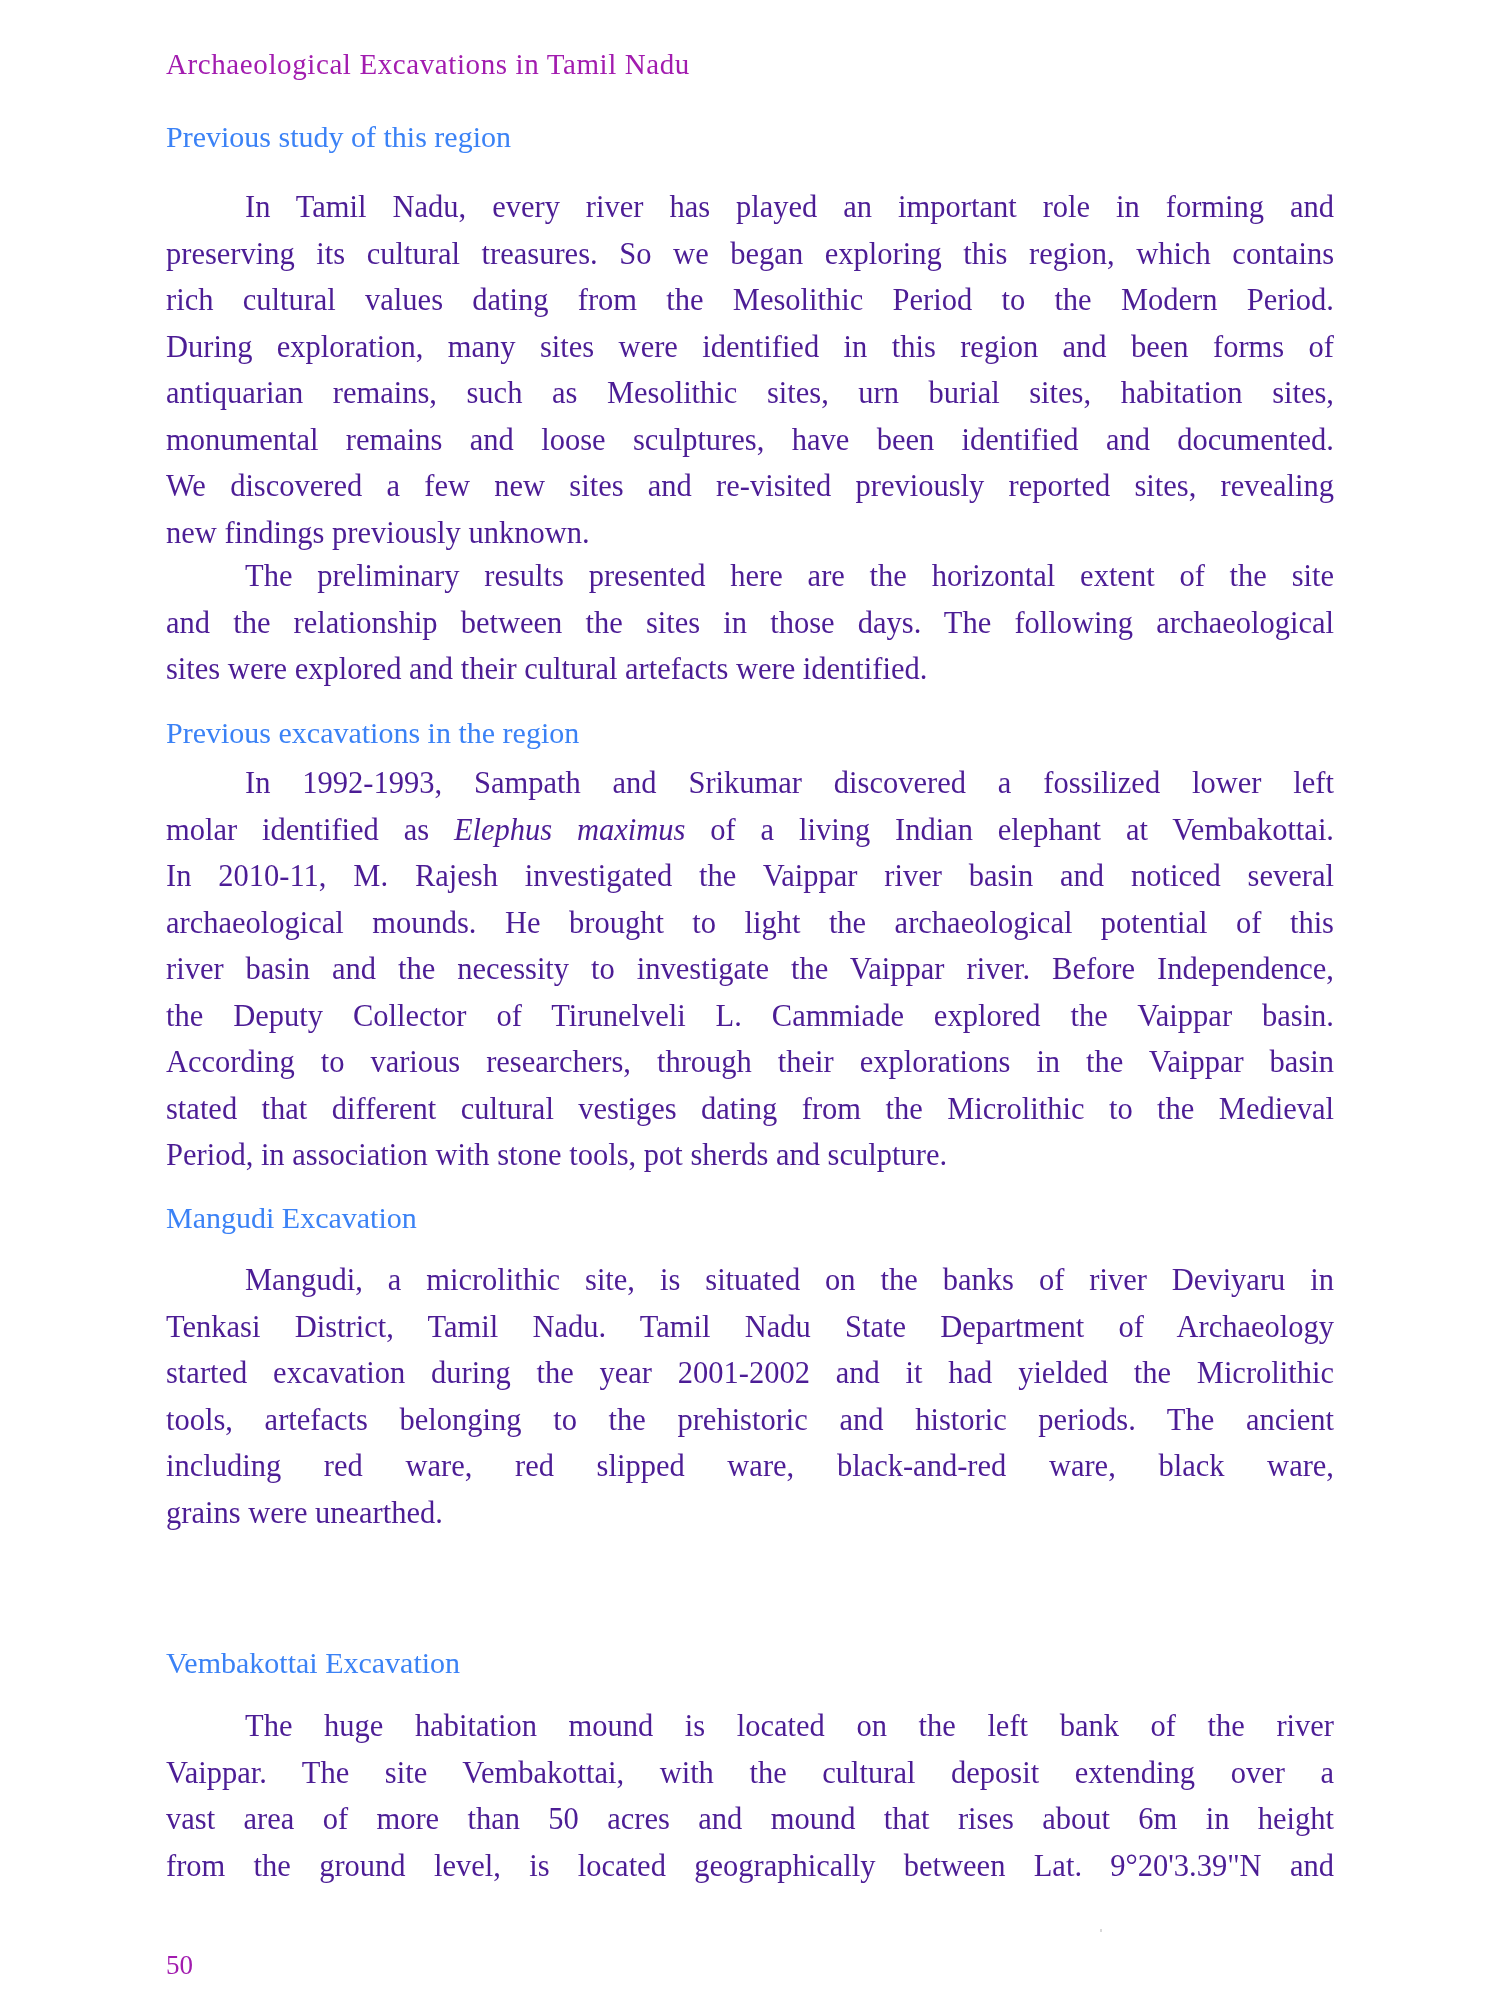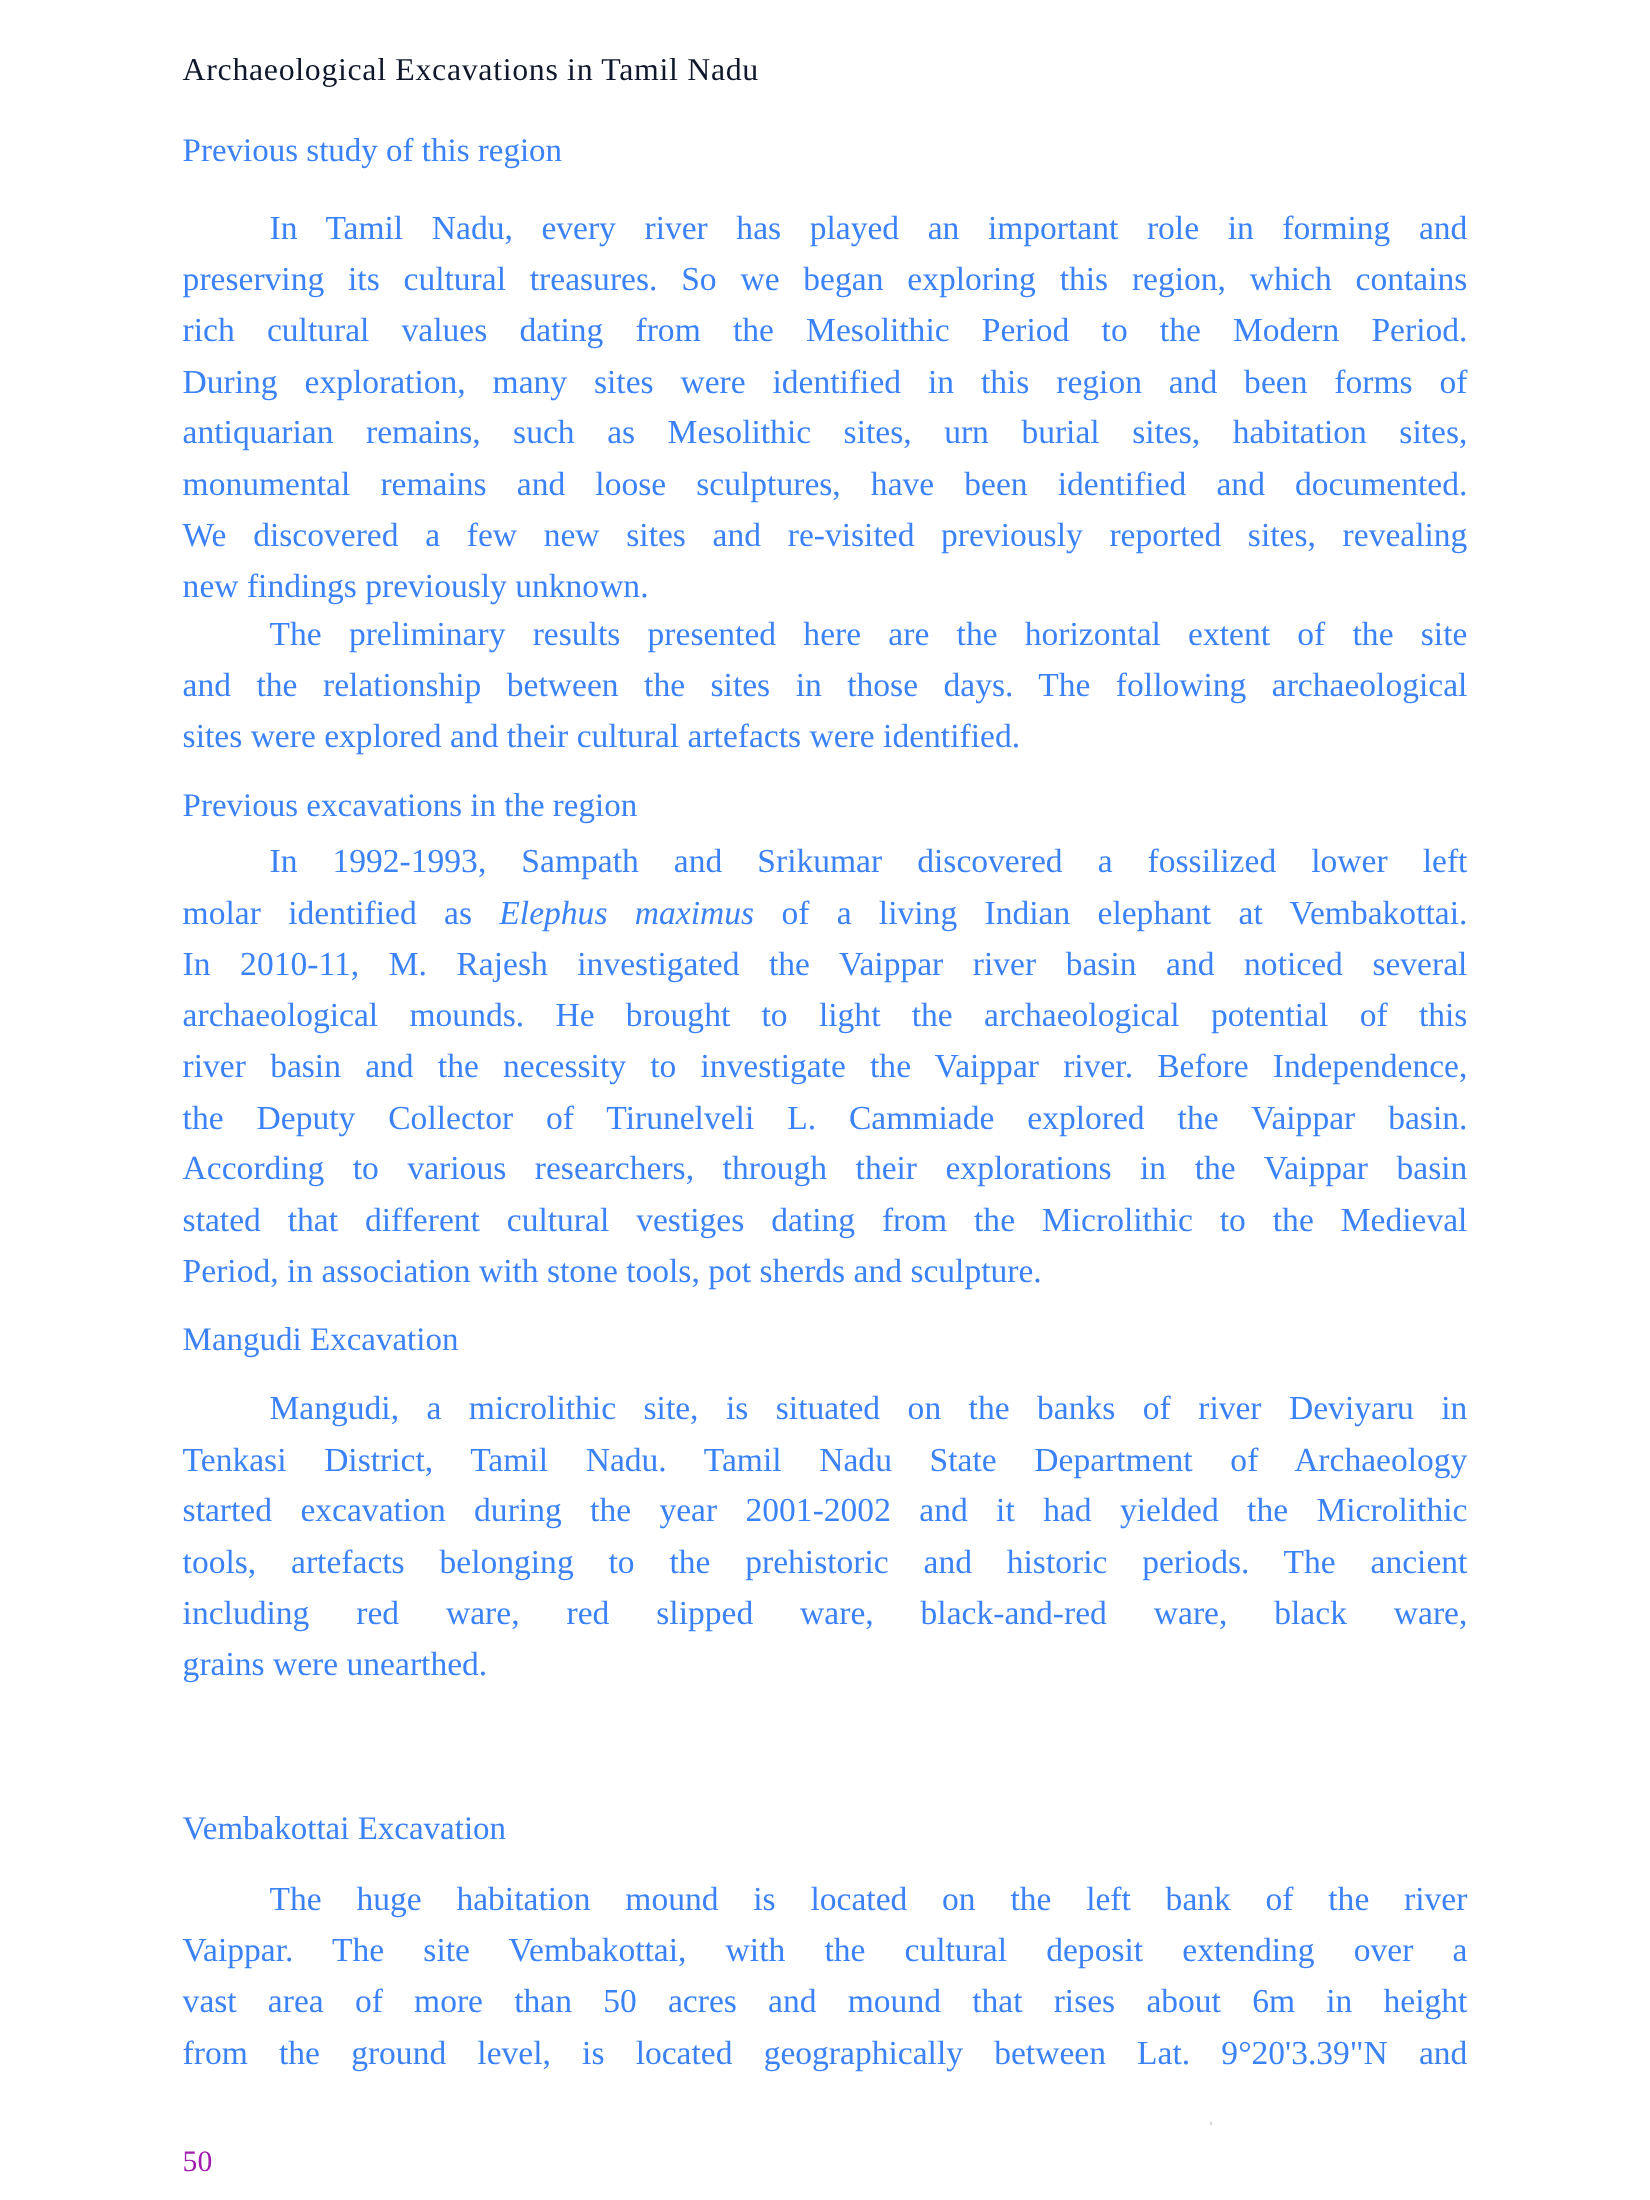--- a/index.html
+++ b/index.html
@@ -20,40 +20,40 @@
     left: 166px;
     top: 0;
     width: 1168px;
   }
   .running-header {
     position: absolute;
     left: 0;
     top: 48px;
     font-size: 29px;
     letter-spacing: 0.6px;
-    color: #0f172a;
+    color: #a21caf;
     white-space: nowrap;
   }
   .section-heading {
     position: absolute;
     left: 0;
     font-size: 30px;
     line-height: 36px;
     color: #3b82f6;
     white-space: nowrap;
   }
   .para {
     position: absolute;
     left: 0;
     width: 1168px;
     font-size: 30.5px;
     line-height: 46.5px;
     text-align: justify;
     text-indent: 79px;
-    color: #3b82f6;
+    color: #4c1d95;
   }
   .para .line {
     display: block;
     text-align: justify;
     text-align-last: justify;
     white-space: nowrap;
     height: 46.5px;
   }
   .para .line.last {
     text-align-last: left;

